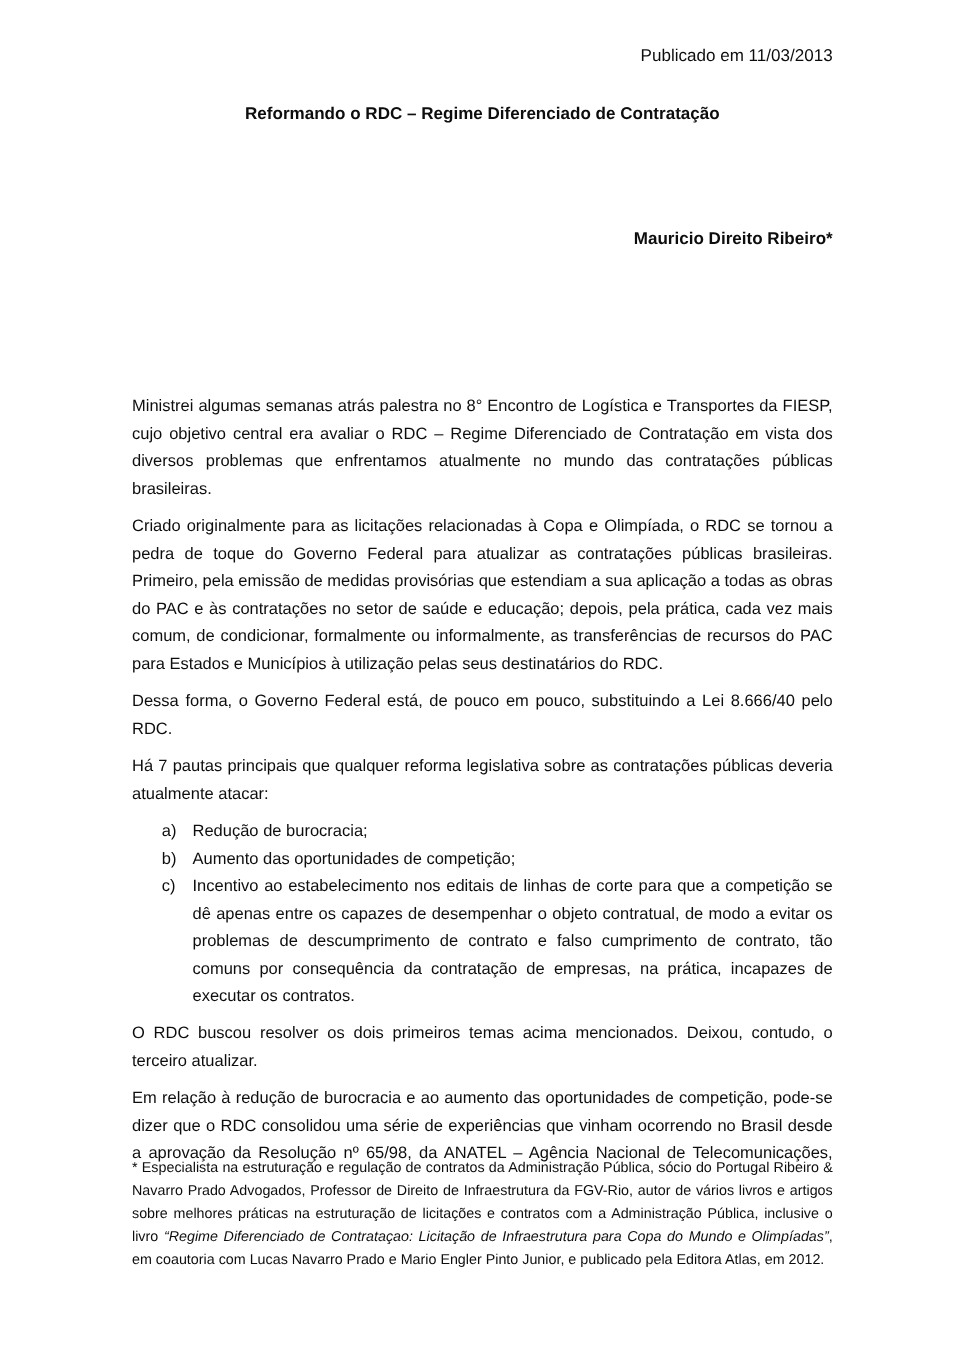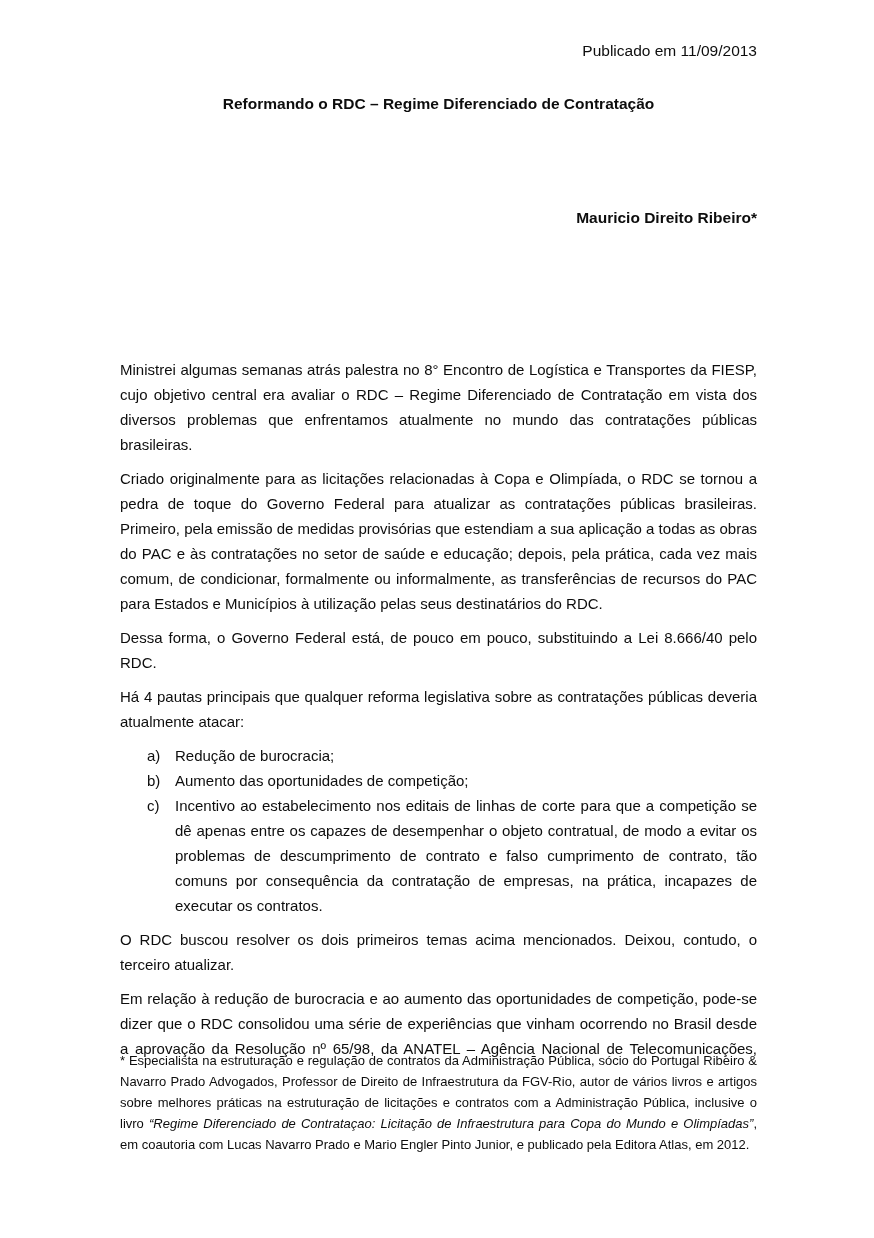--- a/index.html
+++ b/index.html
@@ -86,35 +86,35 @@
   }
   .footnote em {
     font-style: italic;
   }
 </style>
 </head>
 <body>
 
 <div class="page">
 
-  <div class="published">Publicado em 11/09/2013</div>
+  <div class="published">Publicado em 11/03/2013</div>
 
   <div class="doc-title">Reformando o RDC – Regime Diferenciado de Contratação</div>
 
   <div class="author">Mauricio Direito Ribeiro*</div>
 
   <div class="body-text">
 
     <p>Ministrei algumas semanas atrás palestra no 8° Encontro de Logística e Transportes da FIESP, cujo objetivo central era avaliar o RDC – Regime Diferenciado de Contratação em vista dos diversos problemas que enfrentamos atualmente no mundo das contratações públicas brasileiras.</p>
 
     <p>Criado originalmente para as licitações relacionadas à Copa e Olimpíada, o RDC se tornou a pedra de toque do Governo Federal para atualizar as contratações públicas brasileiras. Primeiro, pela emissão de medidas provisórias que estendiam a sua aplicação a todas as obras do PAC e às contratações no setor de saúde e educação; depois, pela prática, cada vez mais comum, de condicionar, formalmente ou informalmente, as transferências de recursos do PAC para Estados e Municípios à utilização pelas seus destinatários do RDC.</p>
 
     <p>Dessa forma, o Governo Federal está, de pouco em pouco, substituindo a Lei 8.666/40 pelo RDC.</p>
 
-    <p>Há 4 pautas principais que qualquer reforma legislativa sobre as contratações públicas deveria atualmente atacar:</p>
+    <p>Há 7 pautas principais que qualquer reforma legislativa sobre as contratações públicas deveria atualmente atacar:</p>
 
     <div class="doc-list">
       <div class="list-item">
         <span class="marker">a)</span>
         <span class="item-text">Redução de burocracia;</span>
       </div>
       <div class="list-item">
         <span class="marker">b)</span>
         <span class="item-text">Aumento das oportunidades de competição;</span>
       </div>

